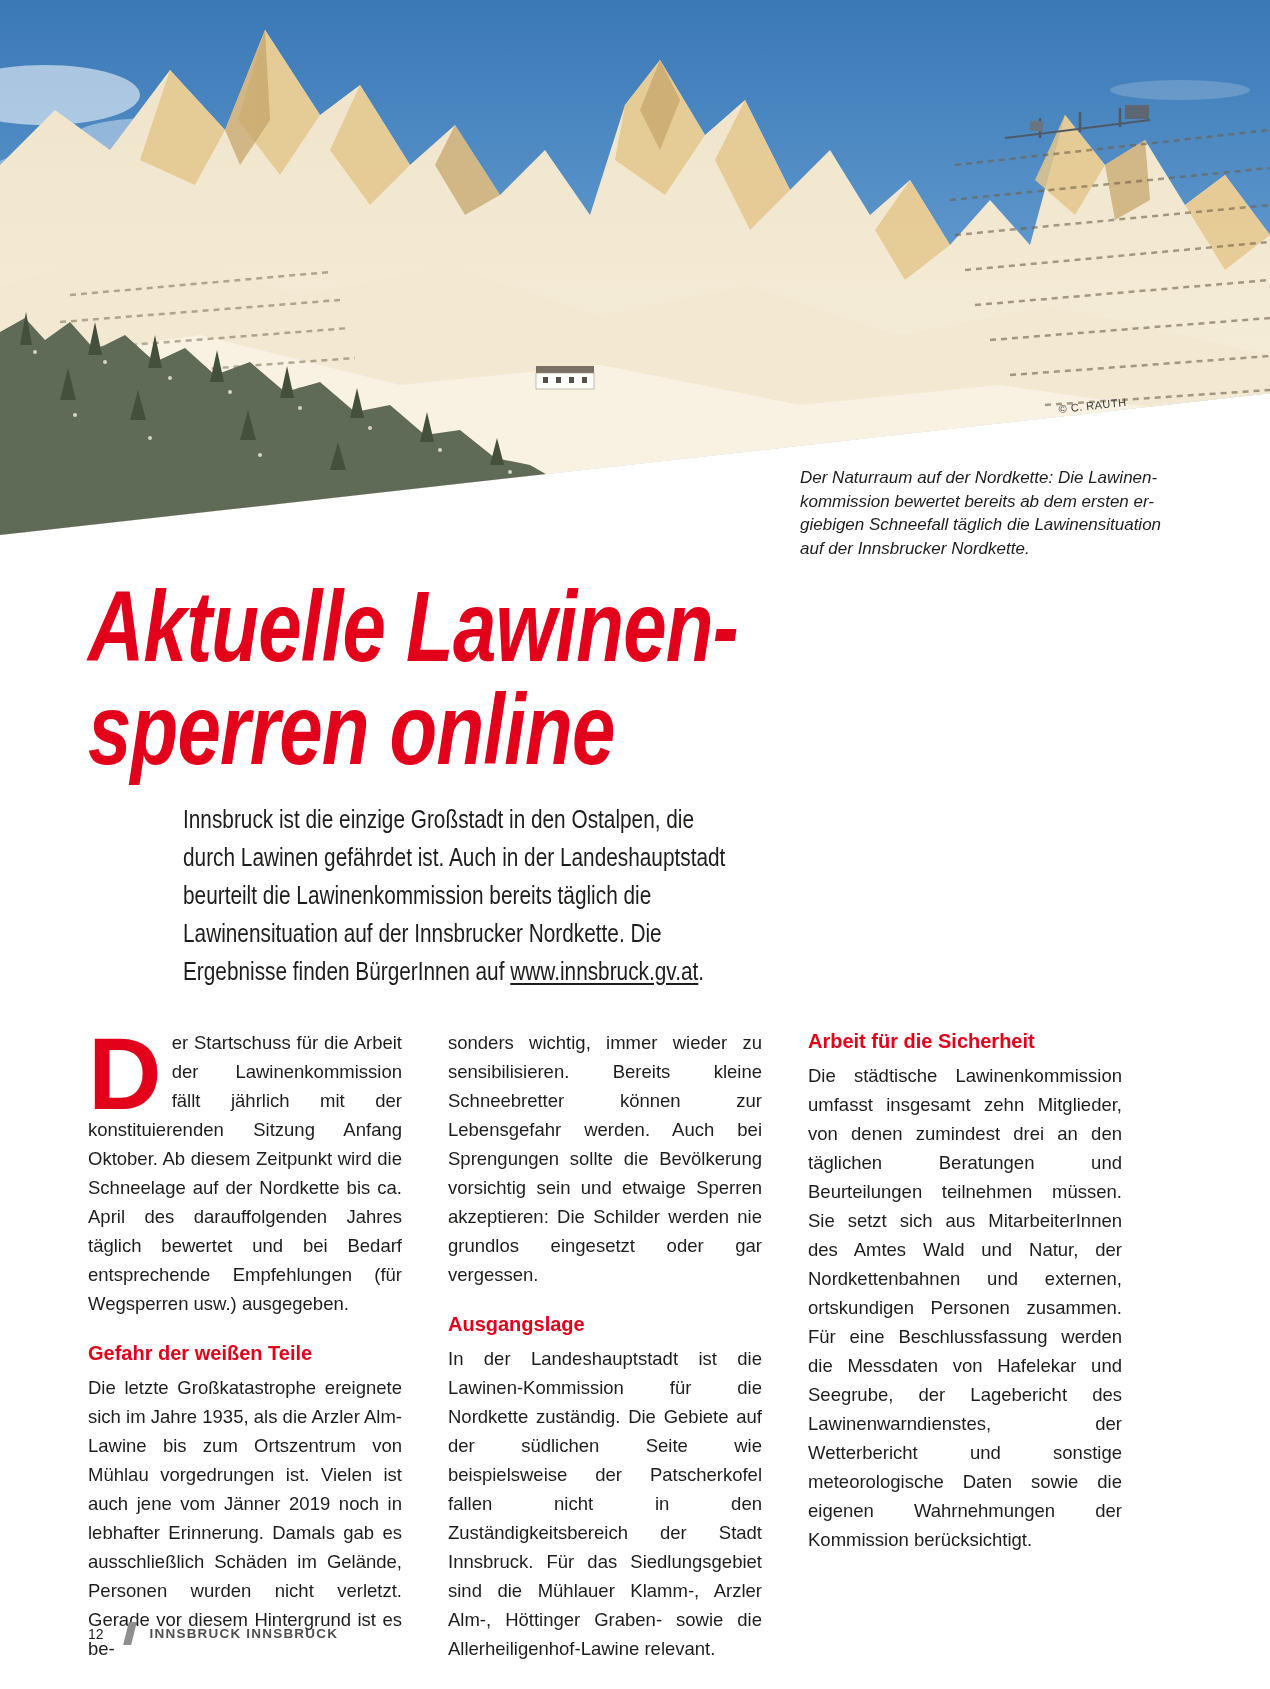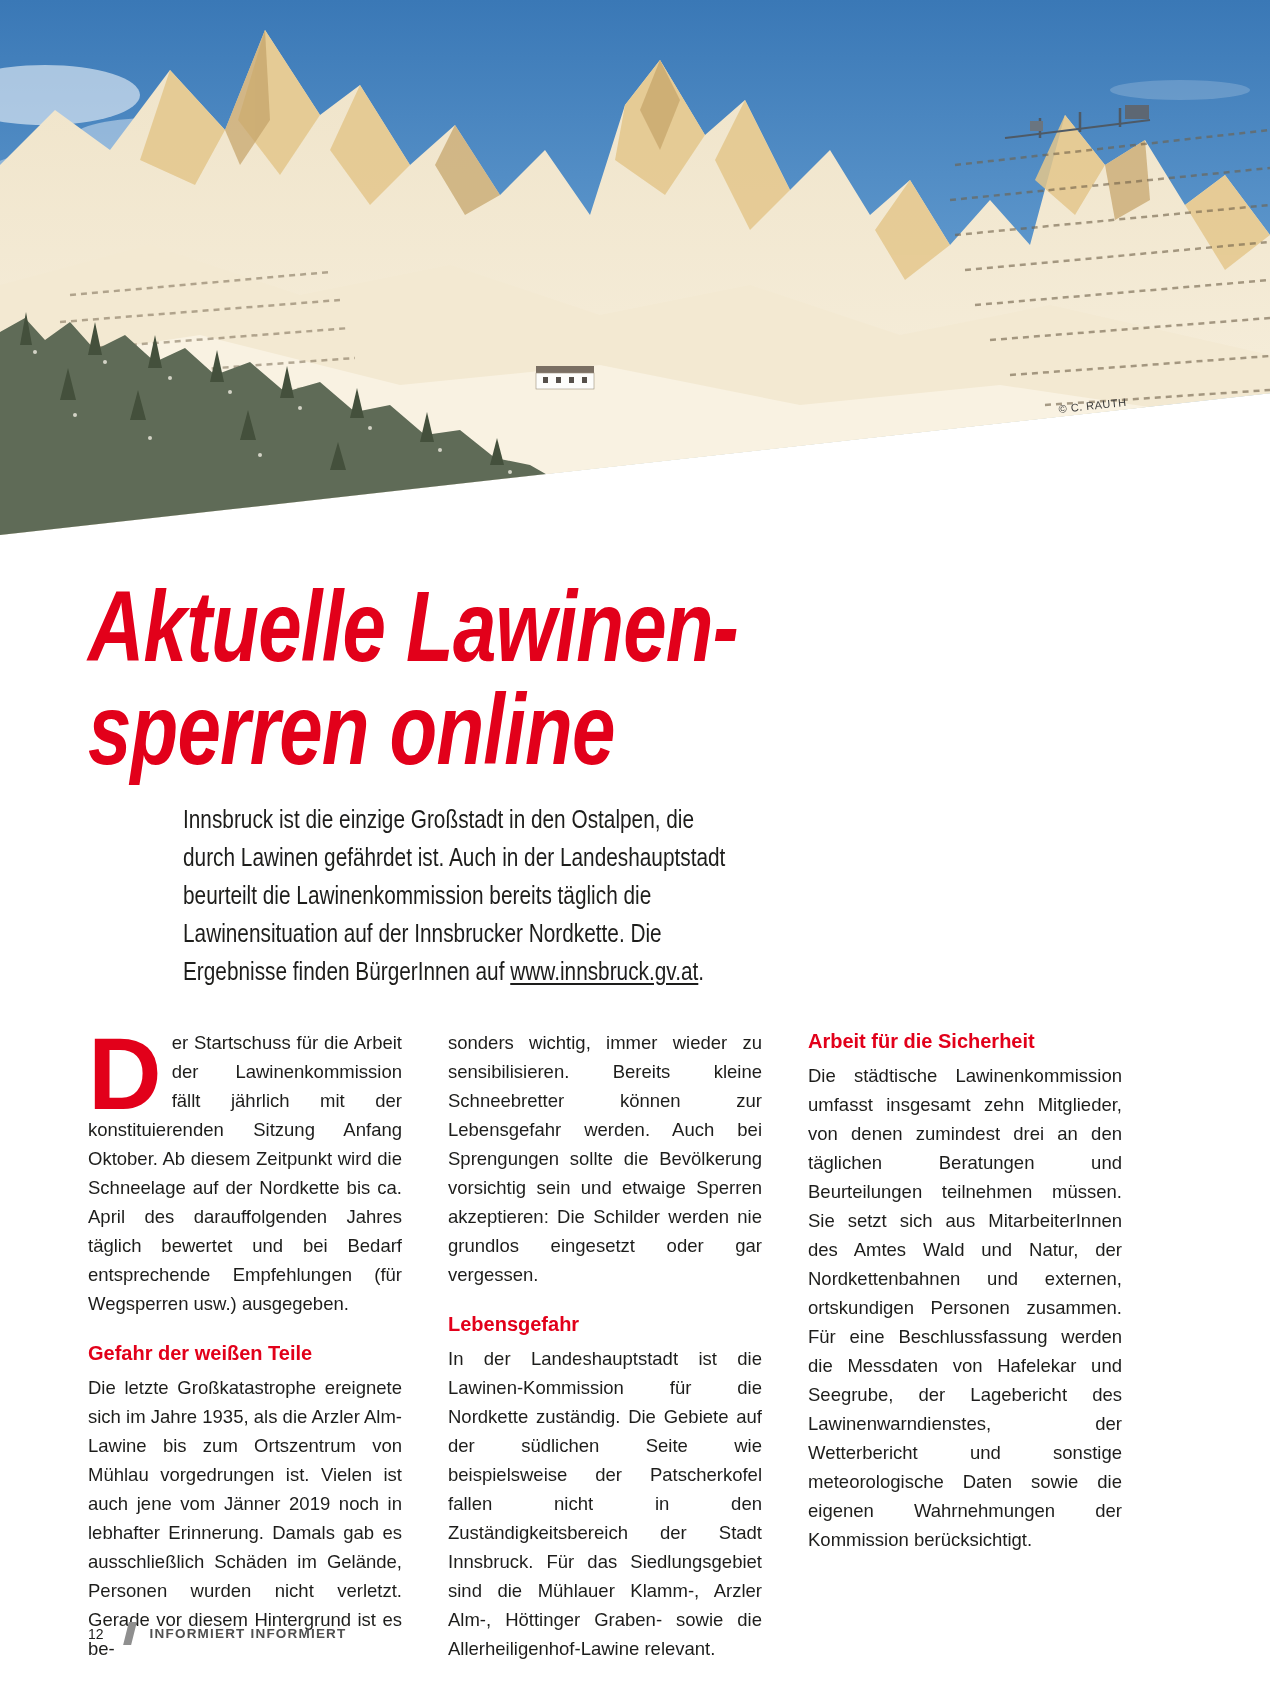--- a/index.html
+++ b/index.html
@@ -247,20 +247,26 @@
           <circle cx="150" cy="438" r="2"></circle>
           <circle cx="260" cy="455" r="2"></circle>
           <circle cx="510" cy="472" r="2"></circle>
         </g>
       </g>
     </svg>
   </div>
 
   <div class="photo-credit">© C. RAUTH</div>
 
+  <div class="photo-caption">
+    <div>Der Naturraum auf der Nordkette: Die Lawinen-</div>
+    <div>kommission bewertet bereits ab dem ersten er-</div>
+    <div>giebigen Schneefall täglich die Lawinensituation</div>
+    <div>auf der Innsbrucker Nordkette.</div>
+  </div>
 
   <h1 class="headline">
     <span class="hl-line">Aktuelle Lawinen-</span>
     <span class="hl-line">sperren online</span>
   </h1>
 
   <div class="intro">
     <div class="intro-line">Innsbruck ist die einzige Großstadt in den Ostalpen, die</div>
     <div class="intro-line">durch Lawinen gefährdet ist. Auch in der Landeshauptstadt</div>
     <div class="intro-line">beurteilt die Lawinenkommission bereits täglich die</div>
@@ -271,30 +277,30 @@
   <div class="columns">
 
     <div class="col col1">
       <p class="has-dropcap"><span class="dropcap">D</span><span>er Startschuss für die Arbeit der Lawinenkommission fällt jährlich mit der konstituierenden Sitzung Anfang Oktober. Ab diesem Zeitpunkt wird die Schneelage auf der Nordkette bis ca. April des darauffolgenden Jahres täglich bewertet und bei Bedarf entsprechende Empfehlungen (für Wegsperren usw.) ausgegeben.</span></p>
       <h3>Gefahr der weißen Teile</h3>
       <p class="last-open">Die letzte Großkatastrophe ereignete sich im Jahre 1935, als die Arzler Alm-Lawine bis zum Ortszentrum von Mühlau vorgedrungen ist. Vielen ist auch jene vom Jänner 2019 noch in lebhafter Erinnerung. Damals gab es ausschließlich Schäden im Gelände, Personen wurden nicht verletzt. Gerade vor diesem Hintergrund ist es be-</p>
     </div>
 
     <div class="col col2">
       <p>sonders wichtig, immer wieder zu sensibilisieren. Bereits kleine Schneebretter können zur Lebensgefahr werden. Auch bei Sprengungen sollte die Bevölkerung vorsichtig sein und etwaige Sperren akzeptieren: Die Schilder werden nie grundlos eingesetzt oder gar vergessen.</p>
-      <h3>Lebensgefahr</h3>
+      <h3>Ausgangslage</h3>
       <p class="last-open">In der Landeshauptstadt ist die Lawinen-Kommission für die Nordkette zuständig. Die Gebiete auf der südlichen Seite wie beispielsweise der Patscherkofel fallen nicht in den Zuständigkeitsbereich der Stadt Innsbruck. Für das Siedlungsgebiet sind die Mühlauer Klamm-, Arzler Alm-, Höttinger Graben- sowie die Allerheiligenhof-Lawine relevant.</p>
     </div>
 
     <div class="col col3">
       <h3>Arbeit für die Sicherheit</h3>
       <p style="margin-bottom:0;">Die städtische Lawinenkommission umfasst insgesamt zehn Mitglieder, von denen zumindest drei an den täglichen Beratungen und Beurteilungen teilnehmen müssen. Sie setzt sich aus MitarbeiterInnen des Amtes Wald und Natur, der Nordkettenbahnen und externen, ortskundigen Personen zusammen. Für eine Beschlussfassung werden die Messdaten von Hafelekar und Seegrube, der Lagebericht des Lawinenwarndienstes, der Wetterbericht und sonstige meteorologische Daten sowie die eigenen Wahrnehmungen der Kommission berücksichtigt.</p>
     </div>
 
   </div>
 
   <div class="footer">
     <span class="page-number">12</span>
     <span class="footer-sep"></span>
-    <span class="magazine-name">INFORMIERT INFORMIERT</span>
+    <span class="magazine-name">INNSBRUCK INNSBRUCK</span>
   </div>
 
 </div>
 
 </body></html>

